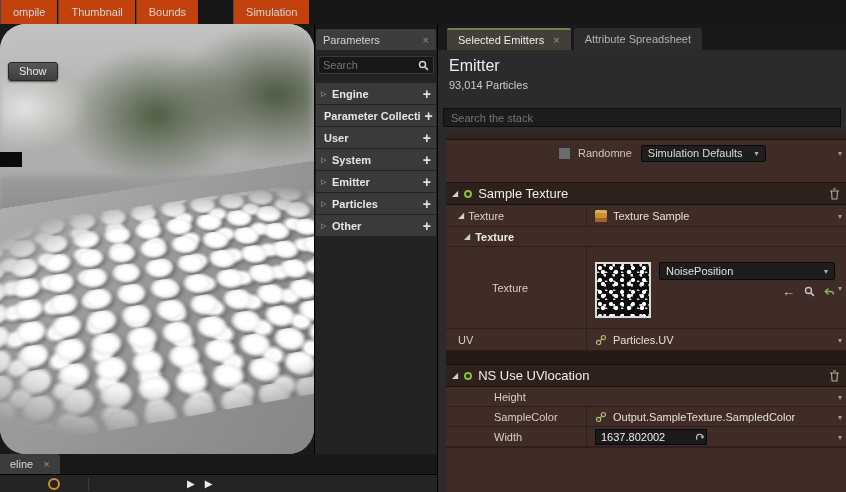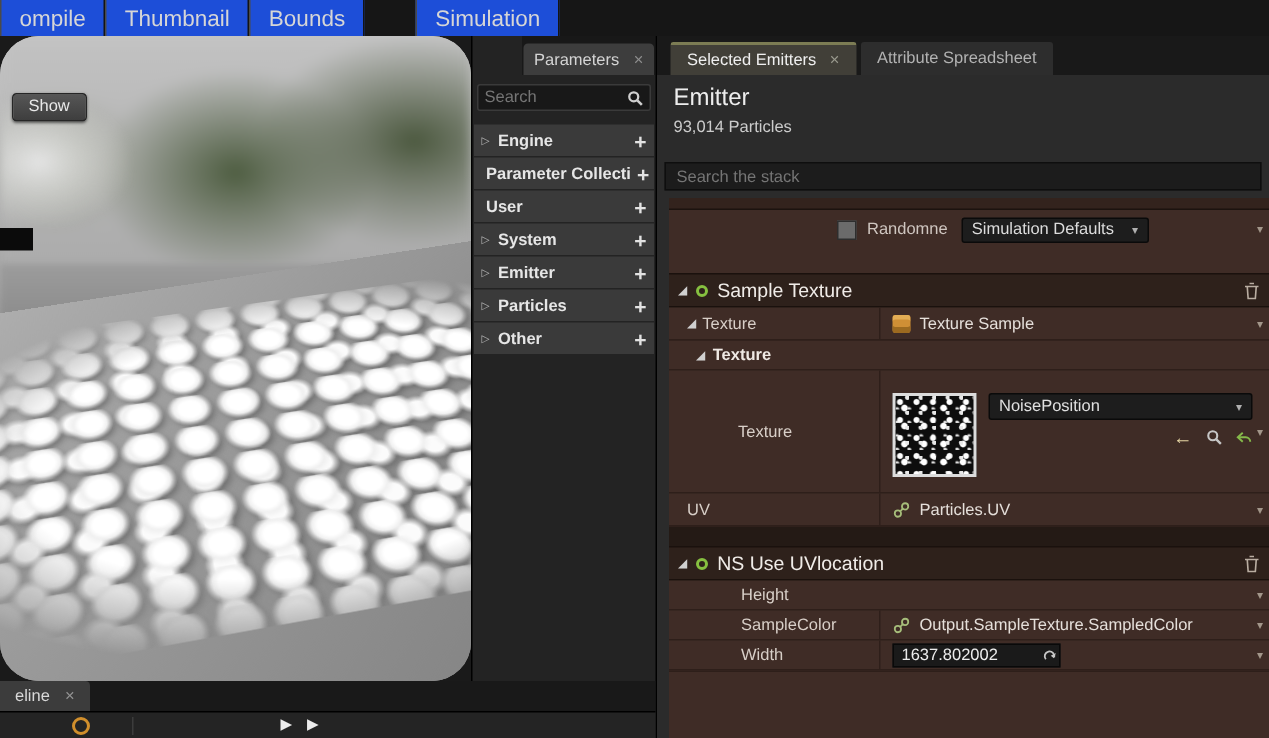--- a/index.html
+++ b/index.html
@@ -1,22 +1,22 @@
 <!DOCTYPE html>
 <html><head>
 <meta charset="utf-8">
 <style>
   * { box-sizing: border-box; margin: 0; padding: 0; }
   body { margin:0; background:#000; font-family:"Liberation Sans","DejaVu Sans",sans-serif; }
   .screen { position:relative; width:846px; height:492px; background:#1a1a1a; overflow:hidden; }
 
   
   .topbar { position:absolute; left:0; top:0; width:846px; height:24px; background:#161616; display:flex; align-items:stretch; }
-  .topbar-btn { background:#1d4ed8; border-right:1px solid #141414; border-left:1px solid #4a4a4a;
-    color:#d6d6d6; font-size:15px; display:flex; align-items:center; padding:0 12px; white-space:nowrap; }
+  .topbar-btn { background:#c2410c; border-right:1px solid #141414; border-left:1px solid #4a4a4a;
+    color:#d6d6d6; font-size:11px; display:flex; align-items:center; padding:0 12px; white-space:nowrap; }
   .topbar-btn.gap { margin-left:34px; }
 
   
   .viewport { position:absolute; left:0; top:24px; width:314px; height:430px; overflow:hidden; background:#8f8f8f;border-radius:26px; }
   .vp-bg { position:absolute; inset:0; background:linear-gradient(180deg,#c6c6c6,#adadad 28%,#929292 60%,#848484); }
   .vp-trees { position:absolute; left:0; top:0; width:100%; height:175px;
     background:
       radial-gradient(ellipse 90px 70px at 12% 48%, rgba(160,164,150,.95), transparent 70%),
       radial-gradient(ellipse 130px 95px at 50% 52%, rgba(72,88,58,.95), transparent 72%),
       radial-gradient(ellipse 150px 100px at 88% 40%, rgba(66,80,52,.92), transparent 70%),
@@ -40,21 +40,21 @@
     border-radius:30px;
     -webkit-mask-image:radial-gradient(ellipse 62% 58% at 50% 50%, #000 68%, transparent 100%);
             mask-image:radial-gradient(ellipse 62% 58% at 50% 50%, #000 68%, transparent 100%);
     filter:drop-shadow(2px 3px 2px rgba(55,55,55,.5)); }
   .show-btn { position:absolute; left:8px; top:38px; padding:2px 10px 3px;
     background:linear-gradient(#565656,#3e3e3e); border:1px solid #262626; border-radius:3px;
     color:#e9e9e9; font-size:11px; box-shadow:0 1px 2px rgba(0,0,0,.55); }
 
   
   .params { position:absolute; left:314px; top:24px; width:123px; height:430px; background:#232323; border-left:1px solid #000; }
-  .p-tabbar { height:26px; background:#181818; display:flex; align-items:flex-end; padding:0 1px;margin-left:33px; }
+  .p-tabbar { height:26px; background:#181818; display:flex; align-items:flex-end; padding:0 1px; }
   .p-tab { flex:1; height:21px; background:#3d3d3d; color:#d4d4d4; font-size:11px;
     display:flex; align-items:center; padding:0 7px; border-radius:3px 3px 0 0; }
   .p-tab .x { margin-left:auto; color:#8f8f8f; font-size:11px; }
   .p-search { margin:6px 3px 0; height:18px; background:#181818; border:1px solid #3a3a3a; border-radius:2px;
     display:flex; align-items:center; padding:0 4px; }
   .p-search input { flex:1; min-width:0; background:none; border:none; outline:none; color:#bdbdbd; font-size:11px; }
   .p-rows { margin-top:9px; }
   .p-row { height:21px; margin:0 1px 1px; background:#3a3a3a; display:flex; align-items:center;
     padding:0 5px; color:#e6e6e6; font-size:11px; font-weight:bold; overflow:hidden; white-space:nowrap; }
   .p-arrow { font-size:7px; color:#b8b8b8; margin-right:3px; width:8px; flex:0 0 auto; }

